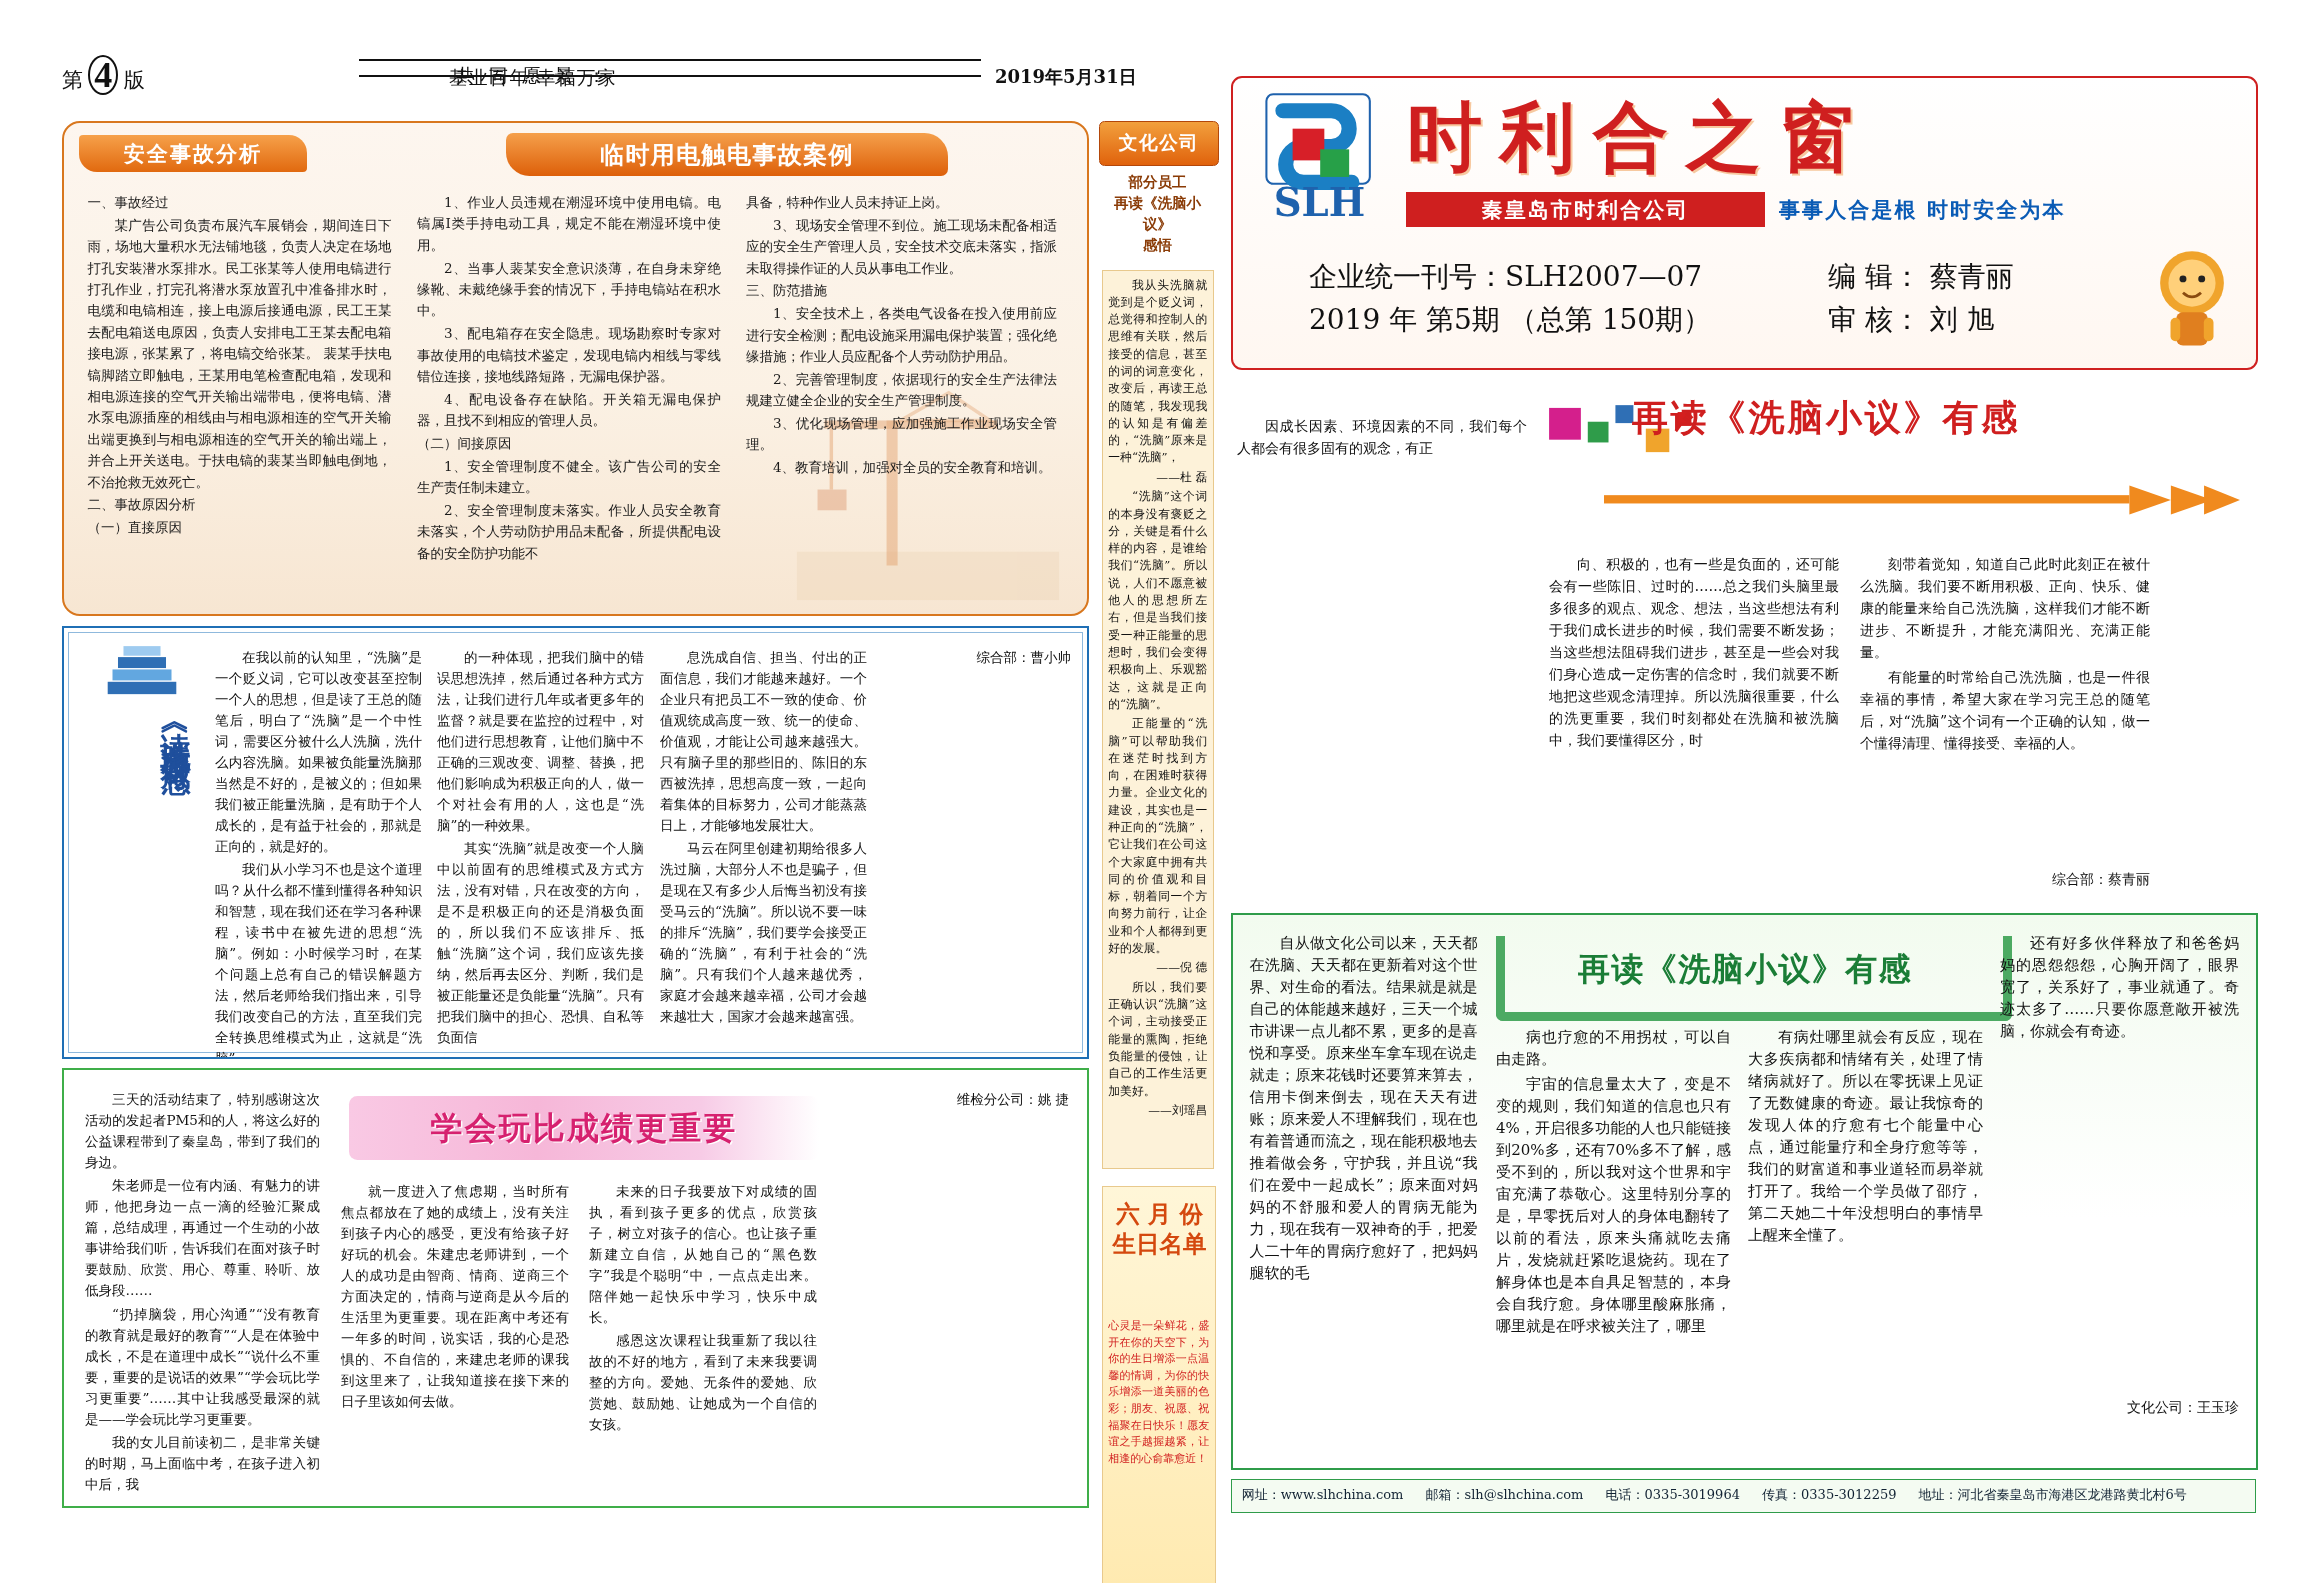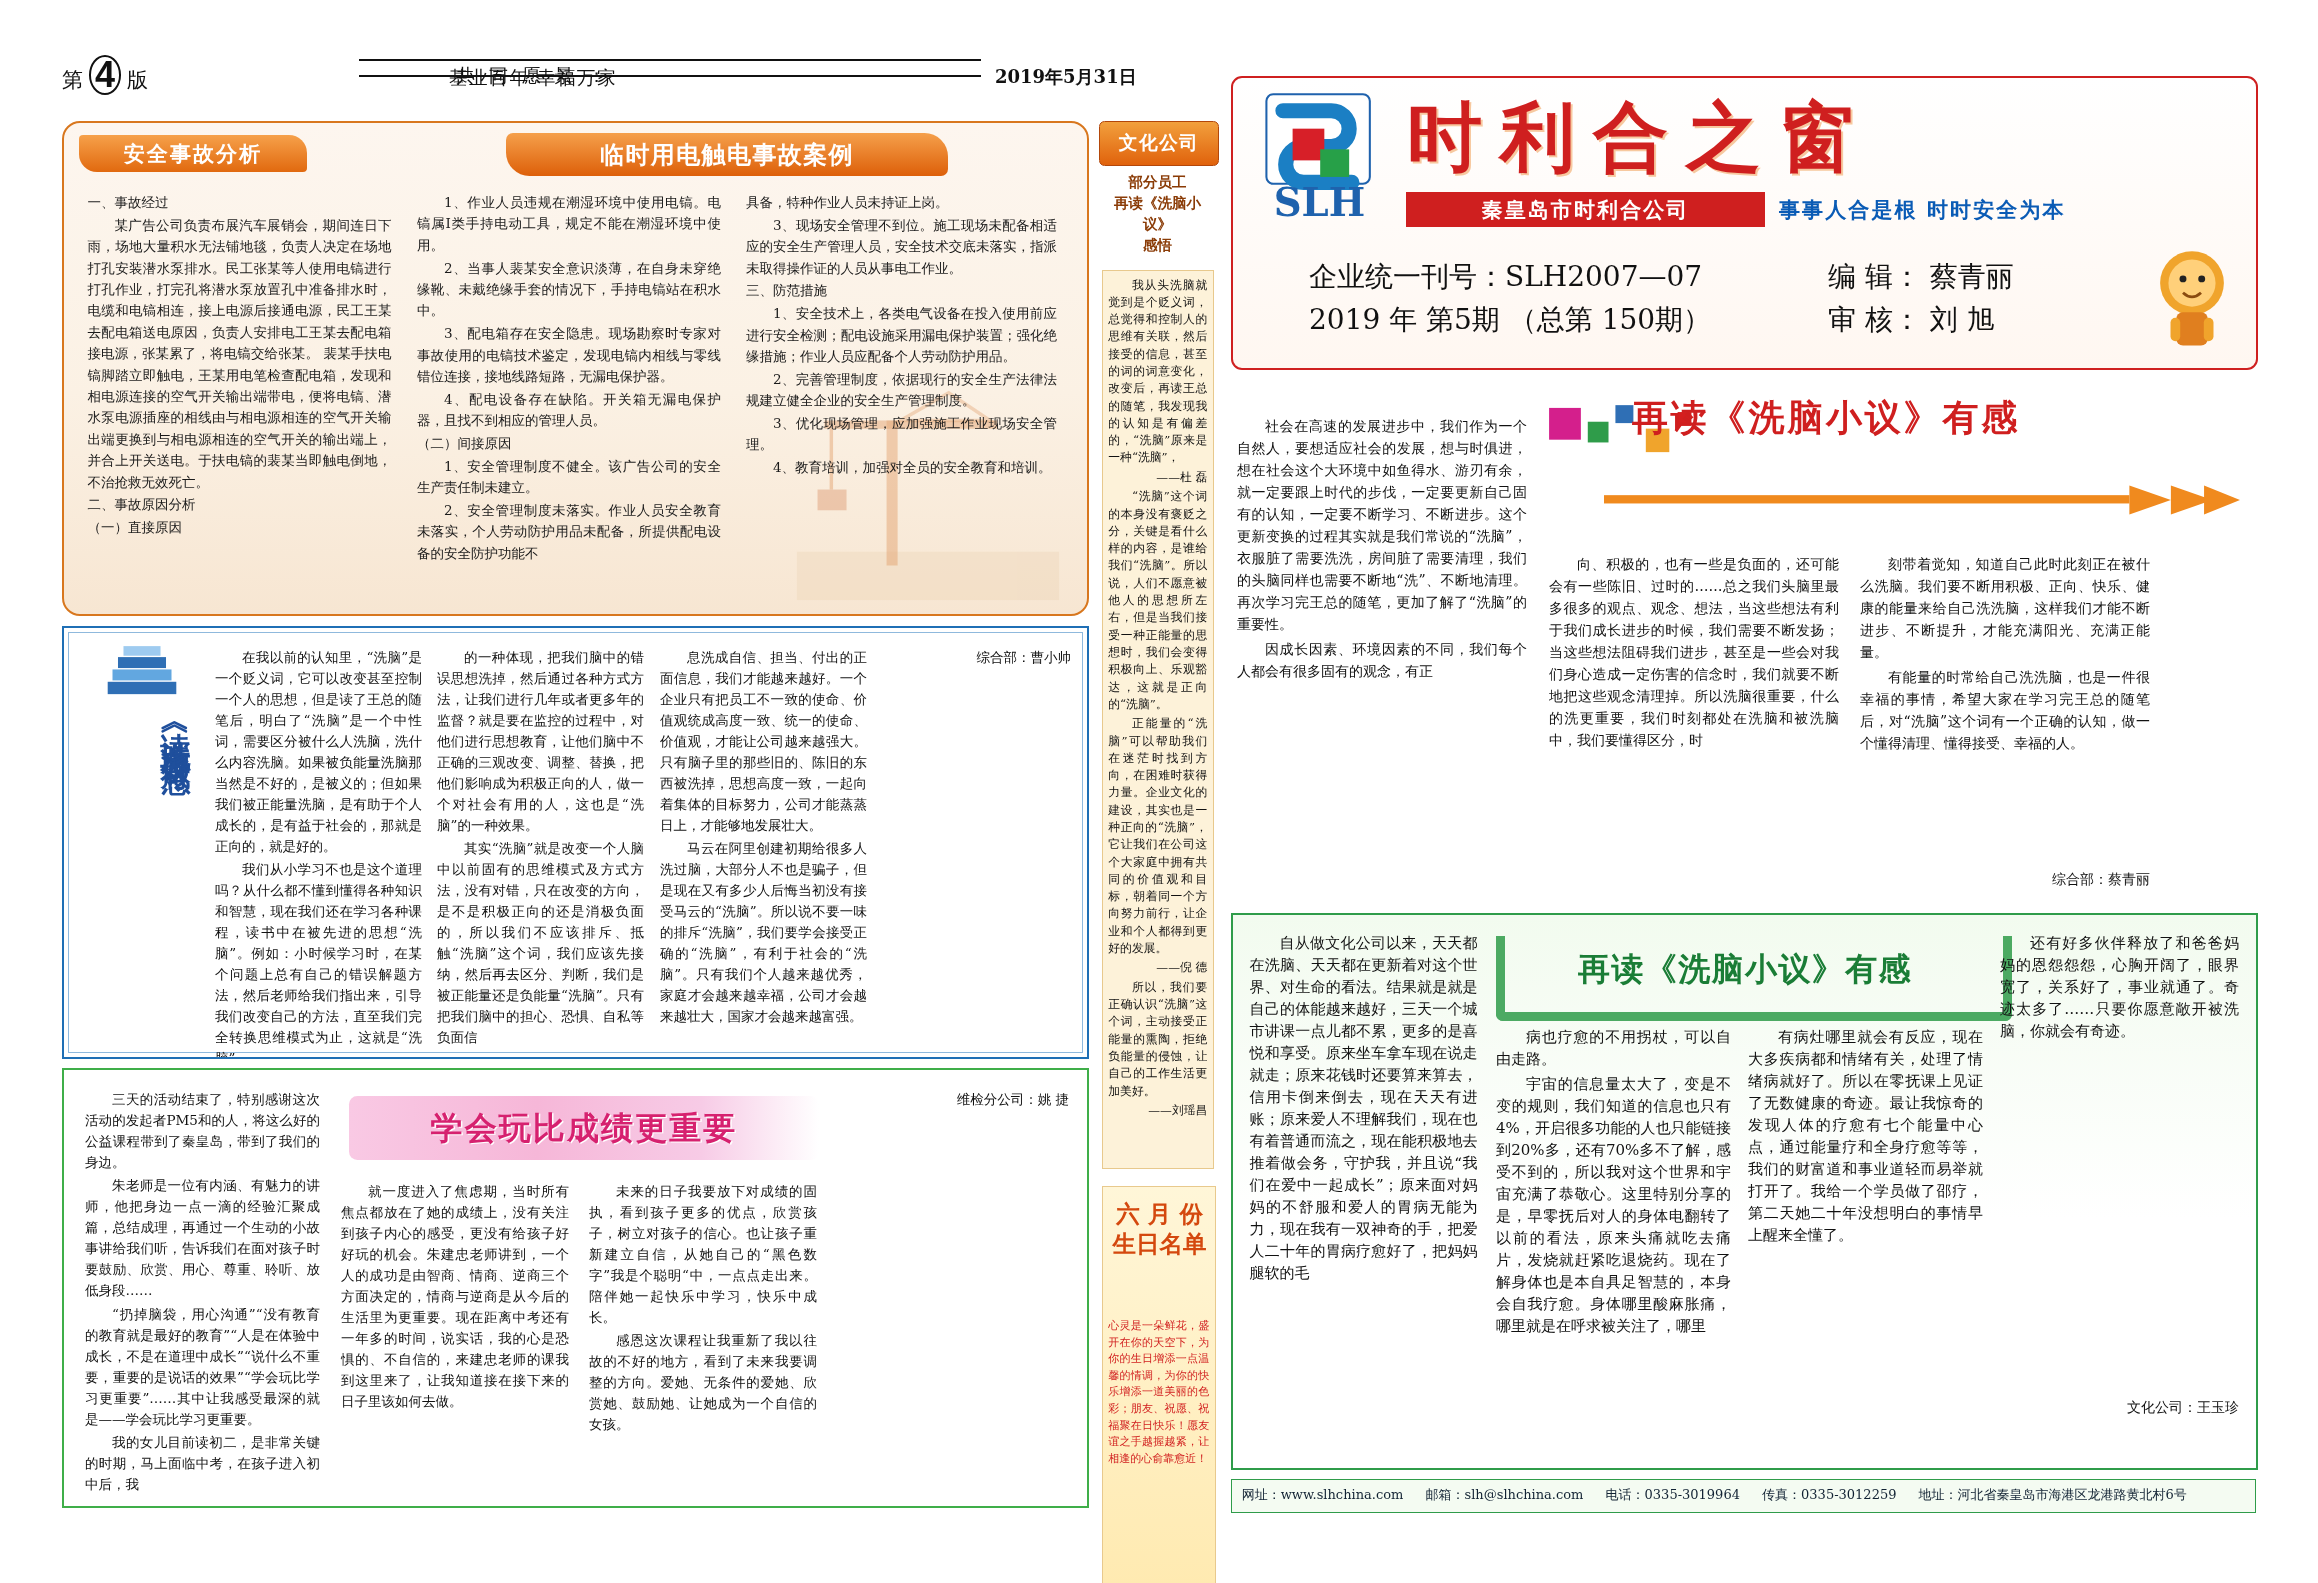--- a/index.html
+++ b/index.html
@@ -1,21 +1,21 @@
 <!DOCTYPE html>
 <html style="font-size:11px"><head>
 <meta charset="utf-8">
 <style>
   html,body{margin:0;padding:0;background:#ffffff;}
   body{width:2319px;height:1584px;font-family:"DejaVu Sans","Liberation Sans",sans-serif;color:#111;position:relative;overflow:hidden;}
   .page{position:absolute;left:0;top:0;width:2319px;height:1584px;background:#fff;}
 
   
   .topbar{position:absolute;left:62px;top:55px;width:1154px;height:48px;}
-  .pageno{position:absolute;left:0;top:0;font-size:21px;font-family:Liberation Sans, sans-serif;}
+  .pageno{position:absolute;left:0;top:0;font-size:21px;font-family:Liberation Serif, serif;}
   .pageno .big{font-size:36px;font-weight:bold;border:2.1px solid #111;border-radius:50%;padding:0 4.1px;line-height:1;display:inline-block;}
   .wish{position:absolute;left:297px;top:4.1px;width:622px;border-top:2.1px solid #111;border-bottom:2.1px solid #111;height:18px;line-height:33px;font-size:18.7px;font-family:"DejaVu Serif","Liberation Serif",serif;text-align:left;padding-left:90px;box-sizing:border-box;letter-spacing:1.4px;}
   .wishlabel{position:absolute;left:394px;top:4.1px;height:33px;line-height:33px;font-size:18.7px;font-family:"DejaVu Serif","Liberation Serif",serif;letter-spacing:4.1px;}
   .dateline{position:absolute;left:933px;top:9.7px;font-size:18px;font-weight:bold;font-family:"DejaVu Serif","Liberation Serif",serif;}
 
   
   .safetybox{position:absolute;left:62px;top:121px;width:1023px;height:491px;border:2.1px solid #d8771e;border-radius:18px;background:
      linear-gradient(180deg,#fdf6ef 0%, #fbf1e4 55%, #f7e6d2 100%);overflow:hidden;}
   .safety-crane{position:absolute;right:14px;bottom:7px;width:290px;height:228px;opacity:.5;}
   .ribbon{position:absolute;left:15px;top:12.4px;width:228px;height:37px;background:linear-gradient(180deg,#f6a14a,#e1690f);border-radius:4.1px 18px 4.1px 18px;color:#fff;font-size:21px;font-weight:bold;line-height:37px;text-align:center;letter-spacing:2.1px;font-family:"DejaVu Serif","Liberation Serif",serif;}
@@ -284,21 +284,20 @@
     <div class="t">再读《洗脑小议》有感</div>
   </div>
   <svg class="arrow" viewBox="0 0 920 46">
     <rect x="0" y="16" width="760" height="12" fill="#f08a1e"></rect>
     <path d="M760 2 L820 23 L760 44 Z" fill="#f08a1e"></path>
     <path d="M820 2 L880 23 L820 44 Z" fill="#f08a1e"></path>
     <path d="M868 2 L920 23 L868 44 Z" fill="#f08a1e"></path>
   </svg>
 
   <div class="rcol" id="rc1">
-    <p>社会在高速的发展进步中，我们作为一个自然人，要想适应社会的发展，想与时俱进，想在社会这个大环境中如鱼得水、游刃有余，就一定要跟上时代的步伐，一定要更新自己固有的认知，一定要不断学习、不断进步。这个更新变换的过程其实就是我们常说的“洗脑”，衣服脏了需要洗洗，房间脏了需要清理，我们的头脑同样也需要不断地“洗”、不断地清理。再次学习完王总的随笔，更加了解了“洗脑”的重要性。</p>
     <p>因成长因素、环境因素的不同，我们每个人都会有很多固有的观念，有正</p>
   </div>
   <div class="rcol" id="rc2">
     <p>向、积极的，也有一些是负面的，还可能会有一些陈旧、过时的……总之我们头脑里最多很多的观点、观念、想法，当这些想法有利于我们成长进步的时候，我们需要不断发扬；当这些想法阻碍我们进步，甚至是一些会对我们身心造成一定伤害的信念时，我们就要不断地把这些观念清理掉。所以洗脑很重要，什么的洗更重要，我们时刻都处在洗脑和被洗脑中，我们要懂得区分，时</p>
   </div>
   <div class="rcol" id="rc3">
     <p>刻带着觉知，知道自己此时此刻正在被什么洗脑。我们要不断用积极、正向、快乐、健康的能量来给自己洗洗脑，这样我们才能不断进步、不断提升，才能充满阳光、充满正能量。</p>
     <p>有能量的时常给自己洗洗脑，也是一件很幸福的事情，希望大家在学习完王总的随笔后，对“洗脑”这个词有一个正确的认知，做一个懂得清理、懂得接受、幸福的人。</p>
   </div>
   <div class="rsign">综合部：蔡青丽</div>

